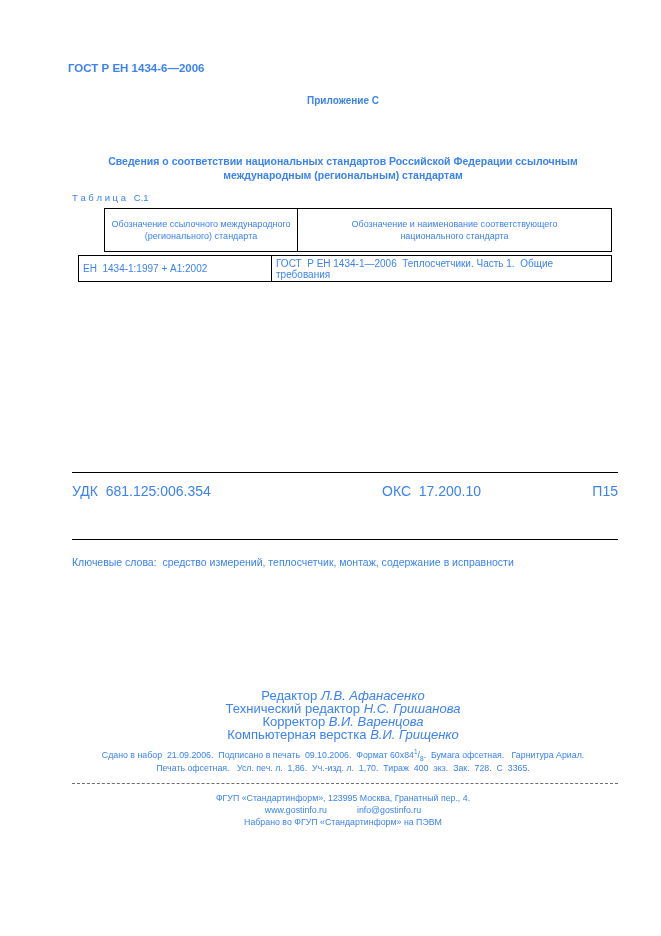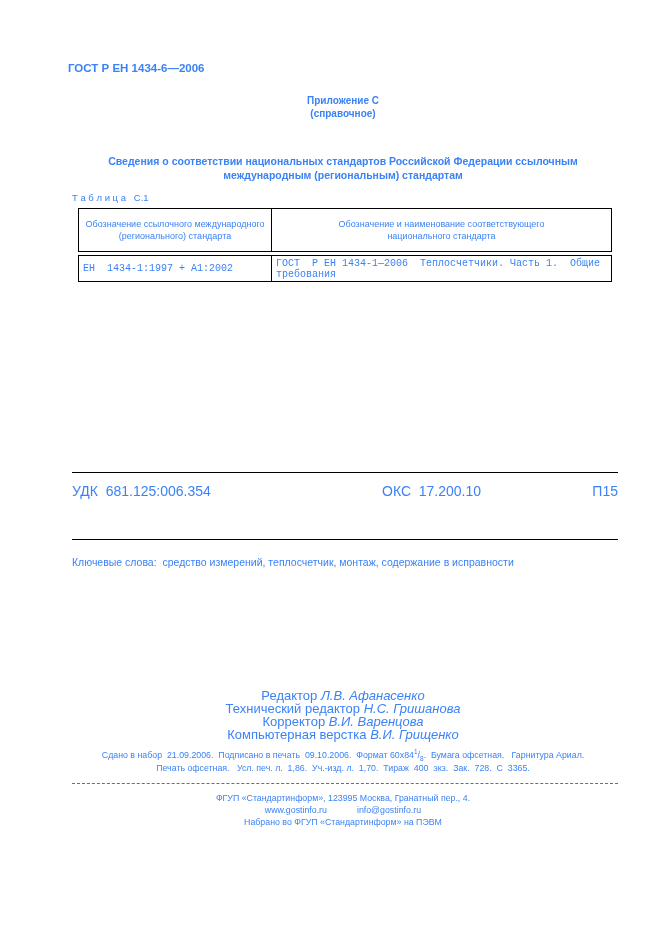--- a/index.html
+++ b/index.html
@@ -8,22 +8,22 @@
     font-family:"Liberation Sans",sans-serif;color:#3b82f6;overflow:hidden;
   }
   .pre{white-space:pre-wrap;}
   .doc-code{position:absolute;left:68px;top:62px;font-size:11.5px;font-weight:bold;}
   .center-block{position:absolute;left:68px;width:550px;text-align:center;}
   .annex{top:94px;font-size:10px;font-weight:bold;line-height:13px;text-align:center;}
   .title{top:155px;font-size:10.5px;font-weight:bold;line-height:13.5px;}
   .tbl-caption{position:absolute;left:72px;top:192px;font-size:9.5px;}
   .tbl{position:absolute;left:78px;top:208px;width:534px;}
   .tbl-row{display:flex;border:1px solid #000;box-sizing:border-box;}
-  .tbl-head{height:44px;}
-  .tbl-data{height:27px;margin-top:3px;font-family:Liberation Mono, monospace;}
+  .tbl-head{height:44px;margin-left:26px;}
+  .tbl-data{height:27px;margin-top:3px;}
   .cell{box-sizing:border-box;}
   .cell-l{width:193px;border-right:1px solid #000;}
   .cell-r{flex:1;}
   .head-cell{display:flex;flex-direction:column;justify-content:center;text-align:center;
     font-size:9px;line-height:12px;padding:2px 6px;}
   .data-cell{display:flex;align-items:center;font-size:10px;padding:0 4px;white-space:pre-wrap;overflow:hidden;}
   .rule{position:absolute;left:72px;width:546px;border-top:1px solid #000;}
   .rule-top{top:472px;}
   .rule-bottom{top:539px;}
   .udk-line{position:absolute;left:72px;top:483px;width:546px;height:14px;font-size:14px;}
@@ -42,21 +42,20 @@
 </style>
 </head>
 <body>
 
 <div class="page">
 
   <div class="doc-code pre">ГОСТ Р ЕН 1434-6—2006</div>
 
   <div class="center-block annex">
     <div>Приложение С</div>
-    <div>(справочное)</div>
   </div>
 
   <div class="center-block title">
     <div>Сведения о соответствии национальных стандартов Российской Федерации ссылочным</div>
     <div>международным (региональным) стандартам</div>
   </div>
 
   <div class="tbl-caption pre">Т а б л и ц а   С.1</div>
 
   <div class="tbl">

